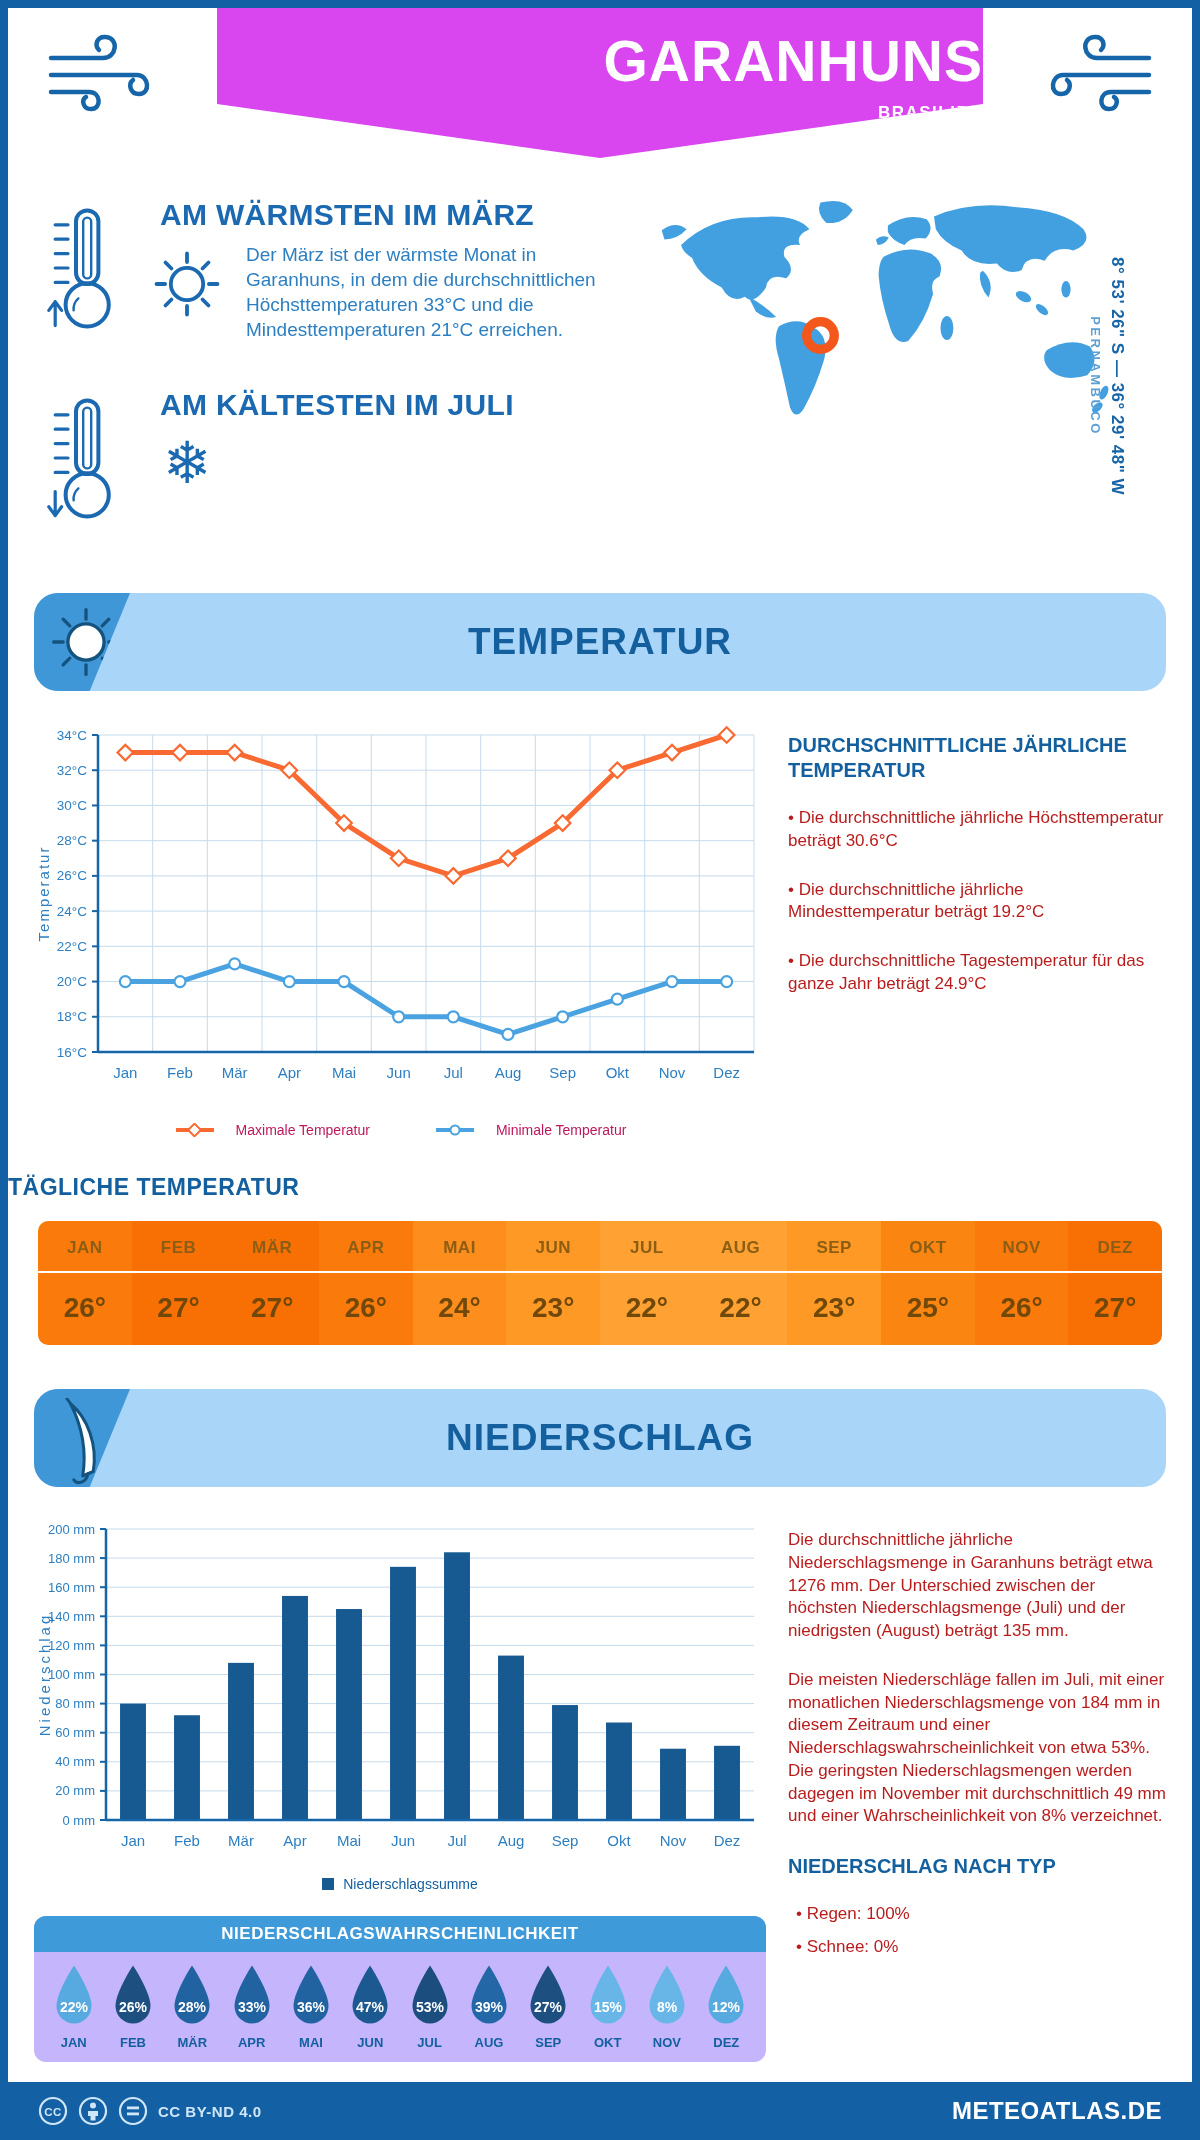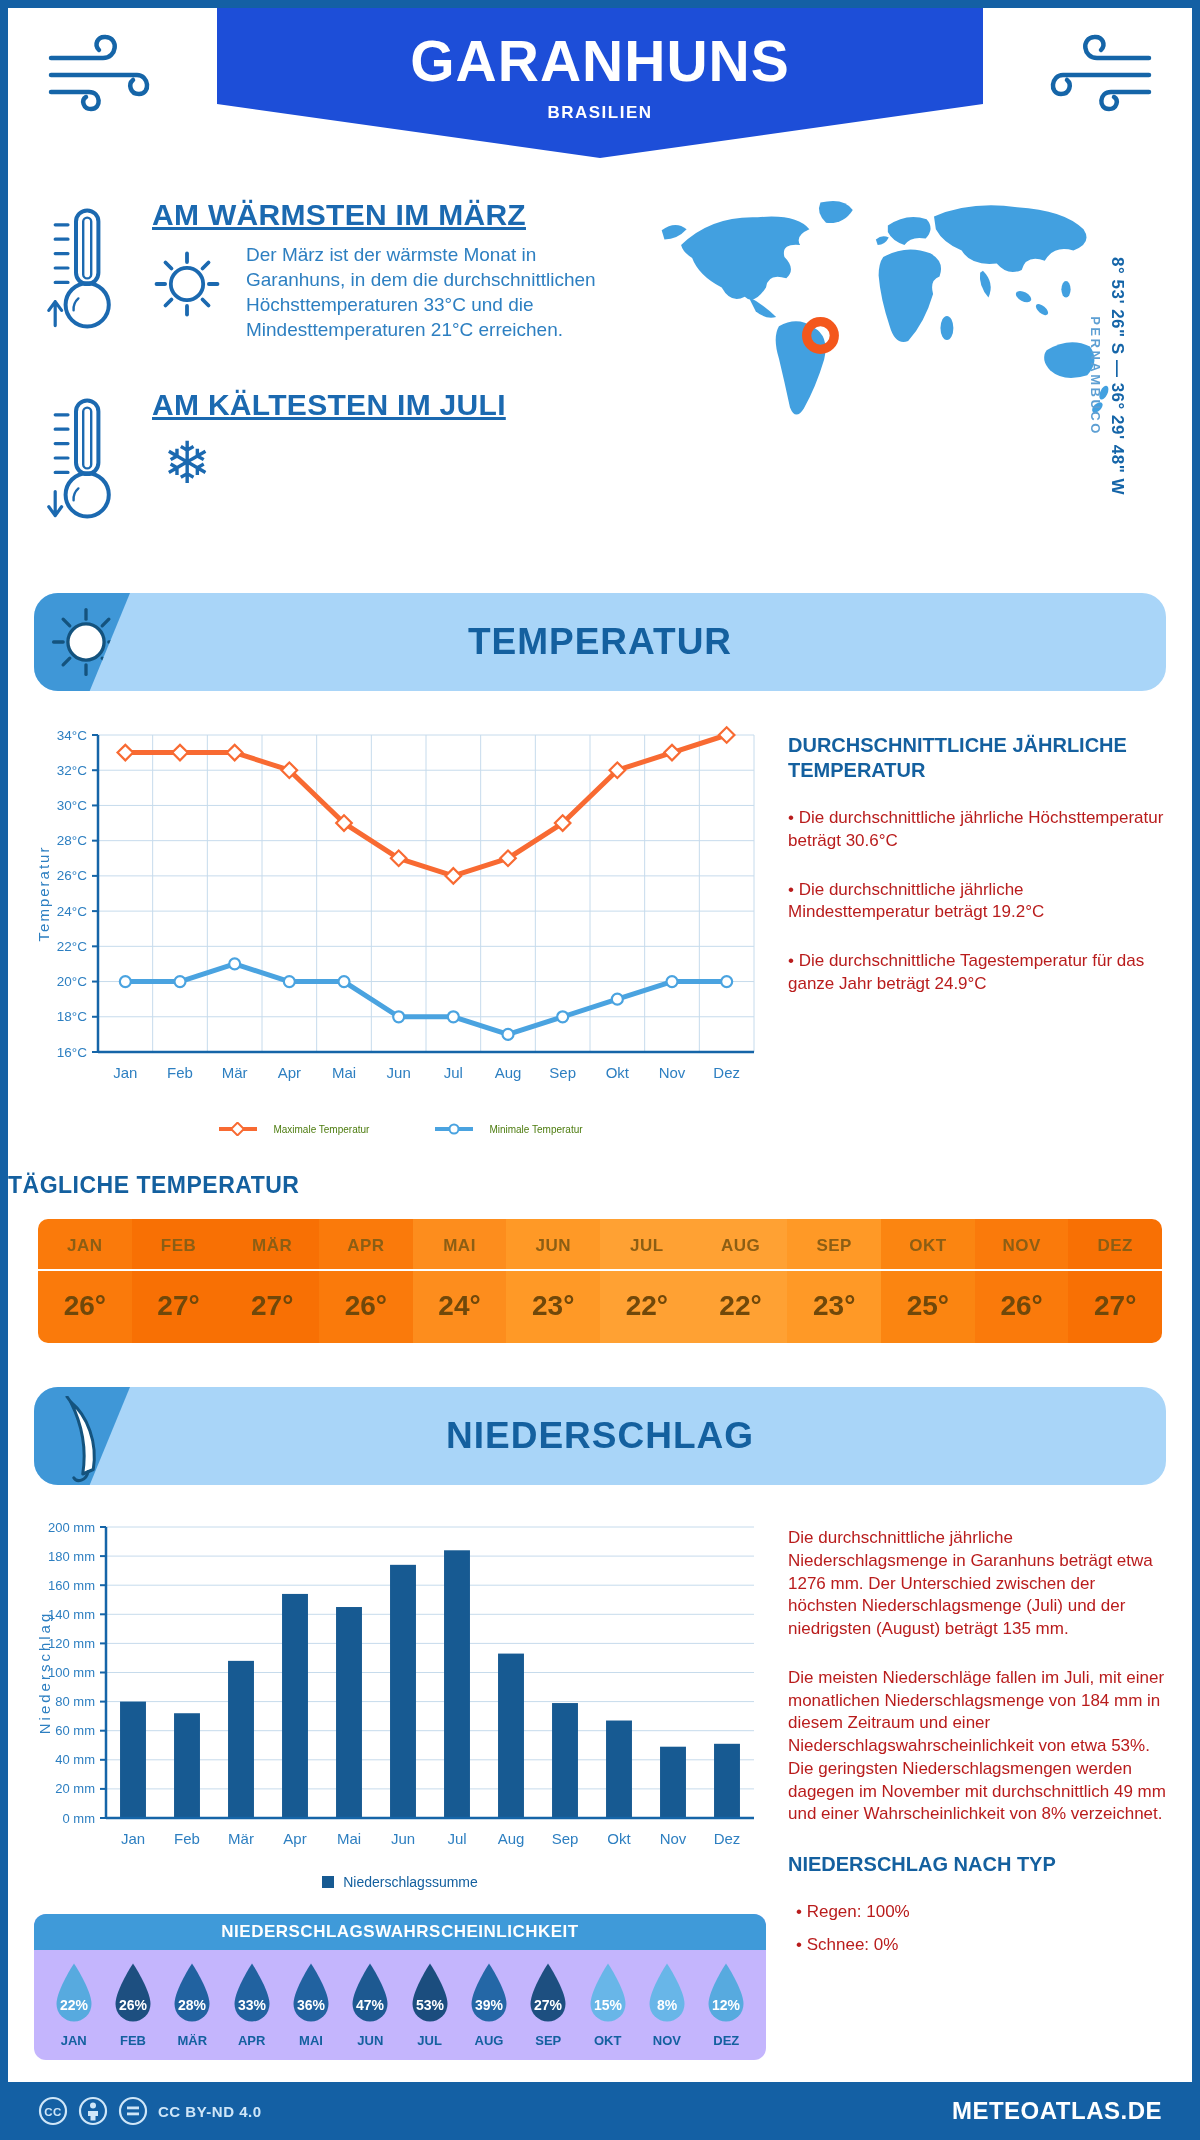--- a/index.html
+++ b/index.html
@@ -11,32 +11,32 @@
     display:flex; flex-direction:column; overflow:hidden; position:relative;
   }
   svg { font-family:"Liberation Sans", sans-serif; }
 
   
   header { position:relative; height:150px; flex:none; }
   .wind { position:absolute; top:20px; width:118px; height:92px; }
   .wind.left { left:34px; }
   .wind.right { right:34px; transform:scaleX(-1); }
   .title-banner {
-    width:766px; height:150px; margin:0 auto; background:#1d4ed8; text-align:center; color:#fff;
+    width:766px; height:150px; margin:0 auto; background:#d946ef; text-align:right; color:#fff;
     clip-path:polygon(0 0,100% 0,100% 64%,50% 100%,0 64%);
   }
   .title-banner h1 { margin:0; padding-top:20px; font-size:57px; font-weight:bold; letter-spacing:1px; }
   .title-banner .subtitle { margin-top:9px; font-size:17px; letter-spacing:1.5px; font-weight:bold; }
 
   
   .intro { display:flex; height:435px; padding:0 12px 0 36px; flex:none; }
   .intro-left { width:600px; flex:none; }
   .highlight { display:flex; margin-top:34px; }
   .thermo { flex:none; width:100px; }
-  .hl-body h2 { color:#1b69b0; font-size:30px; margin:6px 8px 10px; letter-spacing:0.3px;text-decoration:underline; }
+  .hl-body h2 { color:#1b69b0; font-size:30px; margin:6px 16px 10px; letter-spacing:0.3px; }
   .hl-row { display:flex; gap:16px; }
   .hl-icon { flex:none; width:86px; padding-top:2px; text-align:center; }
   .snowflake { font-size:58px; color:#1b69b0; line-height:1; font-family:"DejaVu Sans", sans-serif; }
   .hl-row p { margin:0; color:#2d7fc1; font-size:19px; line-height:1.32; width:372px; }
   .intro-map { position:relative; flex:1; padding-top:24px; }
   .map-svg { width:480px; height:270px; margin-left:14px; }
   .coords { position:absolute; top:50%; right:-92px; width:330px; transform:translateY(-50%) rotate(90deg); text-align:center; }
   .coord-line { color:#1565a8; font-weight:bold; font-size:17px; letter-spacing:0.5px; }
   .coord-region { color:#5d9fd3; font-weight:bold; font-size:13px; letter-spacing:2.5px; margin-top:4px; }
 
@@ -55,21 +55,21 @@
   .charts-row { display:flex; padding:28px 26px 0 26px; gap:22px; flex:none; }
   .chart-col { width:732px; flex:none; }
   .charts-row aside { flex:1; padding-top:14px; }
   .charts-row aside h3 { color:#14609f; font-size:20px; margin:0 0 24px; line-height:1.25; }
   .charts-row aside p { color:#b91c1c; font-size:17px; line-height:1.34; margin:0 0 26px; }
   .precip-aside p { margin-bottom:24px; }
   .precip-aside h3 { margin:0 0 14px; }
   .precip-aside .type-bullet { margin:0 8px 10px; }
 
   .chart-legend { display:flex; justify-content:center; gap:64px; margin-top:14px; }
-  .leg-item { display:flex; align-items:center; gap:14px; color:#4d7c0f; font-size:10px; }
+  .leg-item { display:flex; align-items:center; gap:20px; color:#be185d; font-size:14px; }
   .bar-legend { display:flex; justify-content:center; align-items:center; gap:9px; margin:12px 0 24px; color:#14609f; font-size:14px; }
   .sq { width:12px; height:12px; background:#175a92; display:inline-block; }
 
   
   .daily-heading { text-align:left; color:#14609f; font-size:23px; letter-spacing:0.5px; margin:36px 0 20px; flex:none; }
   .temp-table { display:flex; margin:0 30px; border-radius:10px; overflow:hidden; flex:none; }
   .tcol { flex:1; text-align:center; }
   .tmon { padding:17px 0 13px; font-weight:bold; font-size:17px; color:#8c5e14; border-bottom:2px solid #fff; letter-spacing:0.5px; }
   .tval { padding:19px 0 21px; font-weight:bold; font-size:28px; color:#70480a; }
   .band.nied { margin-top:44px; }

